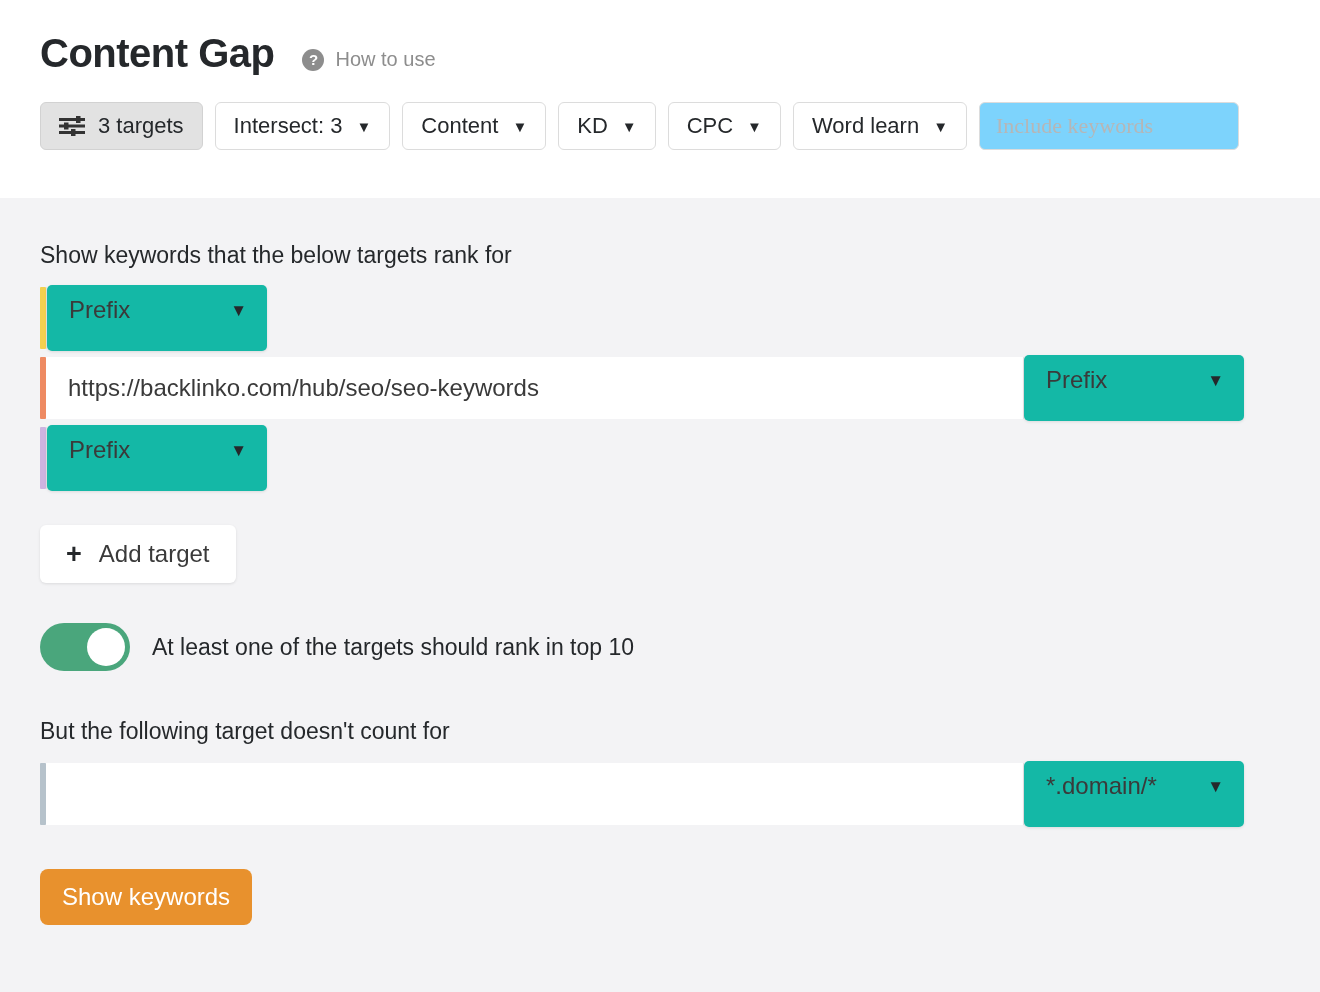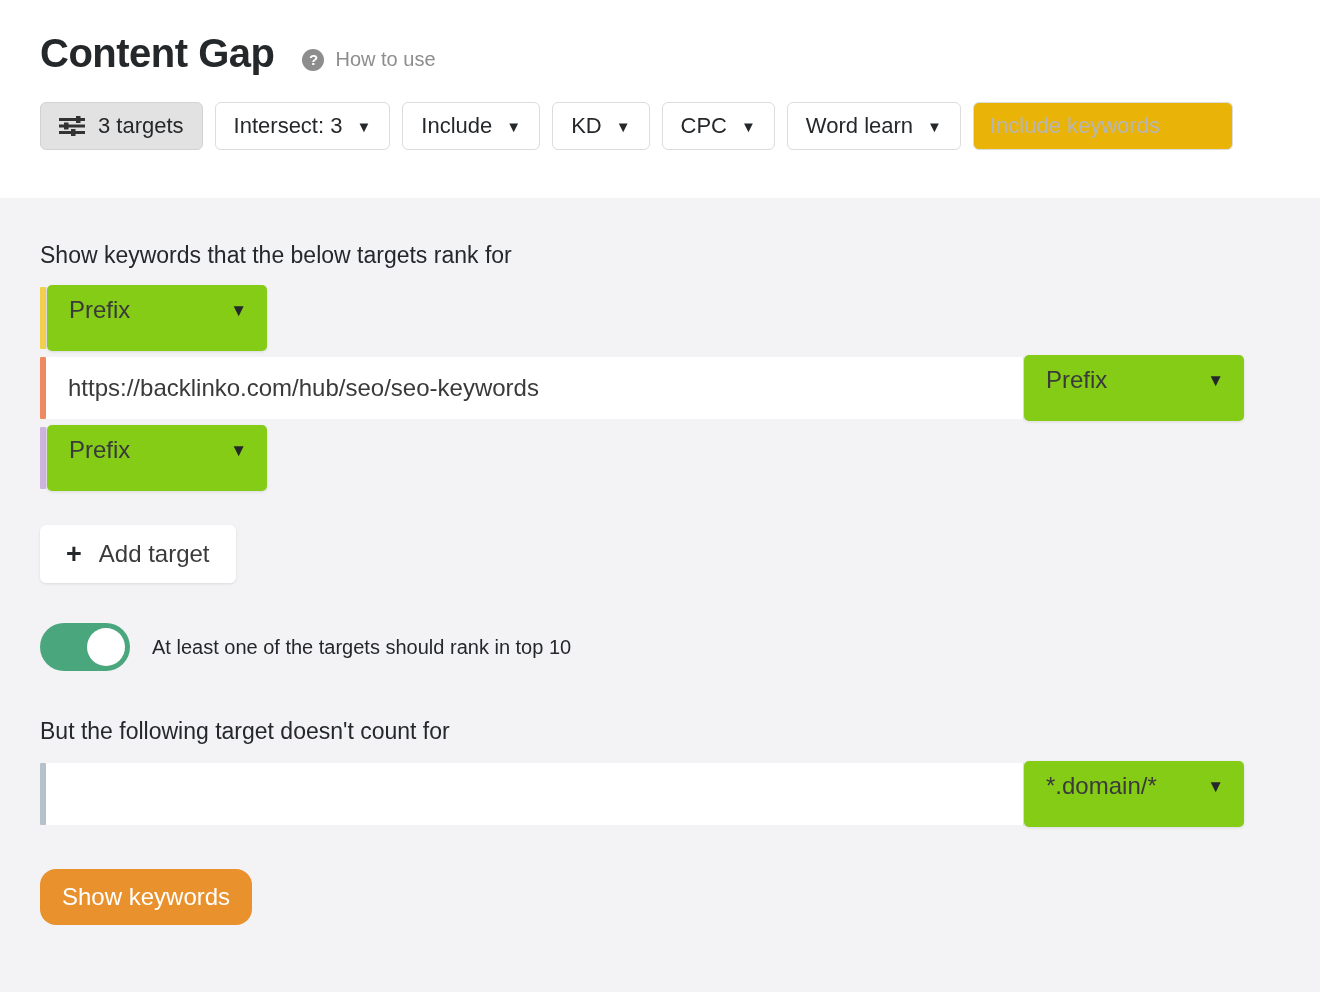--- a/index.html
+++ b/index.html
@@ -96,27 +96,27 @@
   .sliders-icon {
     width: 26px; height: 20px;
     margin-right: 13px;
     display: inline-block;
     flex: none;
   }
   .tb-input {
     height: 48px;
     border: 1px solid #dcdcdc;
     border-radius: 6px;
-    background: #eab308;
+    background: #7dd3fc;
     padding: 0 16px;
     font-size: 22px;
     color: #25282b;
     width: 260px;
     flex: none;
-    font-family: Liberation Sans, sans-serif;
+    font-family: Liberation Serif, serif;
   }
   .tb-input::placeholder { color: #b6b6b6; }
 
   
   .main {
     padding: 44px 40px 0 40px;
   }
   .section-label {
     font-size: 23px;
     font-weight: normal;
@@ -149,21 +149,21 @@
   }
   .target-input::placeholder { color: #b6b6b6; }
   .divider-line {
     width: 1px;
     background: #e4e4e6;
     flex: none;
   }
   .prefix-select {
     width: 220px;
     flex: none;
-    background: #84cc16;
+    background: #14b8a6;
     border-radius: 5px;
     box-shadow: 0 1px 3px rgba(0,0,0,0.10);
     display: flex;
     align-items: center;
     justify-content: space-between;
     padding: 0 20px 16px 22px;
     font-size: 24px;
     color: #3a3a3a;
     cursor: pointer;
     margin: -2px 0;
@@ -215,34 +215,34 @@
   }
   .toggle .knob {
     position: absolute;
     top: 5px; left: 47px;
     width: 38px; height: 38px;
     border-radius: 50%;
     background: #ffffff;
   }
   .toggle-label {
     margin-left: 22px;
-    font-size: 20px;
+    font-size: 23px;
     color: #25282b;
   }
 
   
   .bottom-label {
     margin-top: 47px;
   }
   .show-btn {
     margin-top: 36px;
     height: 56px;
     background: #e8912d;
     border: none;
-    border-radius: 16px;
+    border-radius: 8px;
     color: #ffffff;
     font-size: 24px;
     padding: 0 22px;
     cursor: pointer;
     font-family: "Liberation Sans", sans-serif;
   }
 </style>
 </head>
 <body>
 
@@ -271,21 +271,21 @@
       </span>
       <span>3 targets</span>
     </div>
 
     <div class="tb-btn">
       <span>Intersect: 3</span>
       <span class="caret">▼</span>
     </div>
 
     <div class="tb-btn">
-      <span>Include</span>
+      <span>Content</span>
       <span class="caret">▼</span>
     </div>
 
     <div class="tb-btn">
       <span>KD</span>
       <span class="caret">▼</span>
     </div>
 
     <div class="tb-btn">
       <span>CPC</span>

